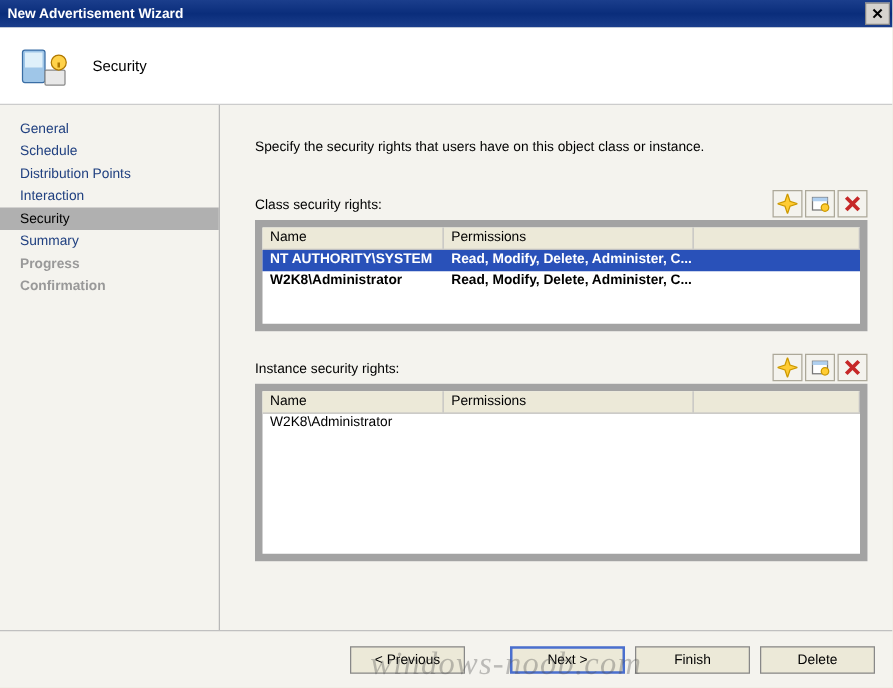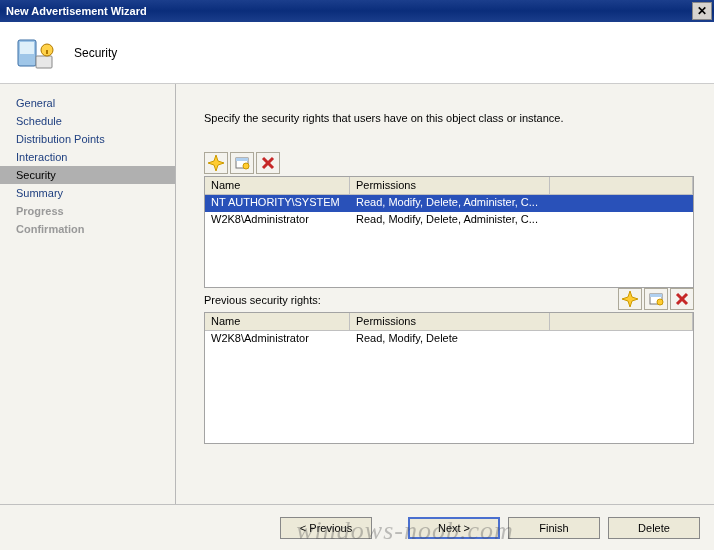--- a/index.html
+++ b/index.html
@@ -92,22 +92,23 @@
     width: 24px;
     height: 22px;
     border: 1px solid #aca899;
     background: #f4f3ee;
     display: flex;
     align-items: center;
     justify-content: center;
     cursor: pointer;
   }
   .grid {
-    border: 1px solid #a3a3a3;
+    border: 6px solid #a3a3a3;
     background: #fff;
+    margin-bottom: 18px;
   }
   .grid-head {
     display: flex;
     background: #ece9d8;
     border-bottom: 1px solid #c0c0c0;
     height: 18px;
   }
   .grid-head .col {
     border-right: 1px solid #c0c0c0;
     padding: 2px 6px;
@@ -125,21 +126,21 @@
   .grid-row.selected {
     background: #2951b9;
     color: white;
   }
   .grid-row .cell {
     padding: 1px 6px;
     font-size: 11px;
     white-space: nowrap;
     overflow: hidden;
   }
-  .grid-1 .grid-body { height: 92px; }
+  .grid-1 .grid-body { height: 59px; font-weight: bold; }
   .grid-2 .grid-body { height: 112px; }
 
   .footer {
     position: absolute;
     bottom: 0;
     left: 0;
     right: 0;
     height: 46px;
     background: #f4f3ee;
     border-top: 1px solid #c0c0c0;
@@ -206,20 +207,21 @@
       <div class="sidebar-item active">Security</div>
       <div class="sidebar-item">Summary</div>
       <div class="sidebar-item disabled">Progress</div>
       <div class="sidebar-item disabled">Confirmation</div>
     </div>
 
   <div class="content">
     <div class="instruction">Specify the security rights that users have on this object class or instance.</div>
 
     <div class="section-header">
+      <span class="section-label">Class security rights:</span>
       <div class="toolbar">
         <div class="tool-btn">
           <svg width="16" height="16">
               <polygon points="8,0 10,6 16,8 10,10 8,16 6,10 0,8 6,6" fill="#ffcc33" stroke="#cc9900"></polygon>
             </svg>
         </div>
         <div class="tool-btn">
           <svg width="16" height="16">
               <rect x="2" y="3" width="12" height="10" fill="#fff" stroke="#777"></rect>
               <rect x="2" y="3" width="12" height="3" fill="#b0d0f0"></rect>
@@ -246,21 +248,21 @@
             <div class="cell col-perm" style="flex: 1 1 0%;">Read, Modify, Delete, Administer, C...</div>
           </div>
           <div class="grid-row">
             <div class="cell col-name">W2K8\Administrator</div>
             <div class="cell col-perm" style="flex: 1 1 0%;">Read, Modify, Delete, Administer, C...</div>
           </div>
         </div>
     </div>
 
     <div class="section-header">
-      <span class="section-label">Previous security rights:</span>
+      <span class="section-label">Instance security rights:</span>
       <div class="toolbar">
         <div class="tool-btn">
           <svg width="16" height="16">
               <polygon points="8,0 10,6 16,8 10,10 8,16 6,10 0,8 6,6" fill="#ffcc33" stroke="#cc9900"></polygon>
             </svg>
         </div>
         <div class="tool-btn">
           <svg width="16" height="16">
               <rect x="2" y="3" width="12" height="10" fill="#fff" stroke="#777"></rect>
               <rect x="2" y="3" width="12" height="3" fill="#b0d0f0"></rect>
@@ -277,21 +279,20 @@
     </div>
     <div class="grid grid-2">
       <div class="grid-head">
         <div class="col col-name">Name</div>
         <div class="col col-perm">Permissions</div>
         <div class="col col-rest"></div>
       </div>
       <div class="grid-body" id="instance-body">
           <div class="grid-row">
             <div class="cell col-name">W2K8\Administrator</div>
-            <div class="cell col-perm" style="flex: 1 1 0%;">Read, Modify, Delete</div>
           </div>
         </div>
     </div>
 
   </div>
 </div>
 
 <div class="footer">
   <button class="wiz-btn">&lt; Previous</button>
   <button class="wiz-btn default">Next &gt;</button>

